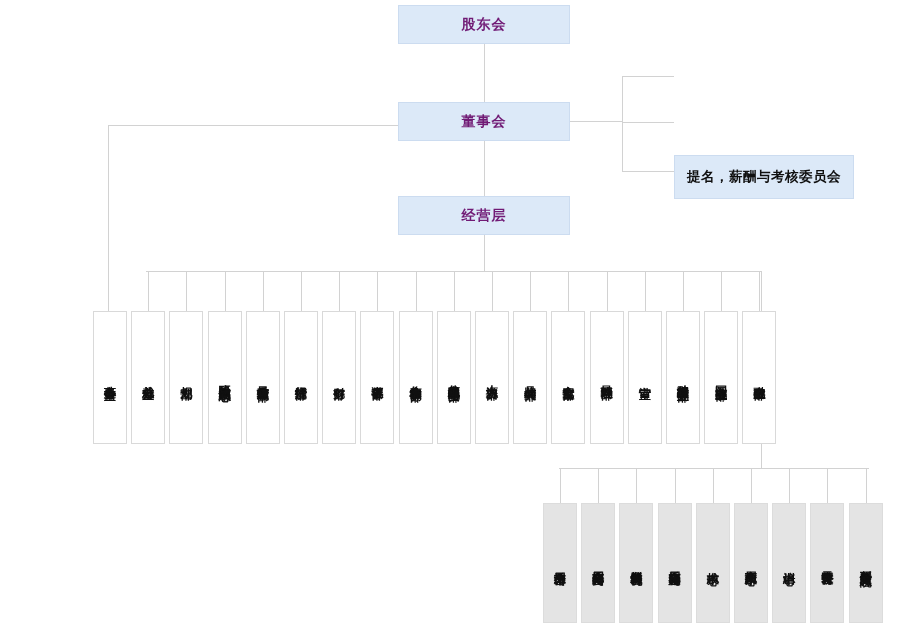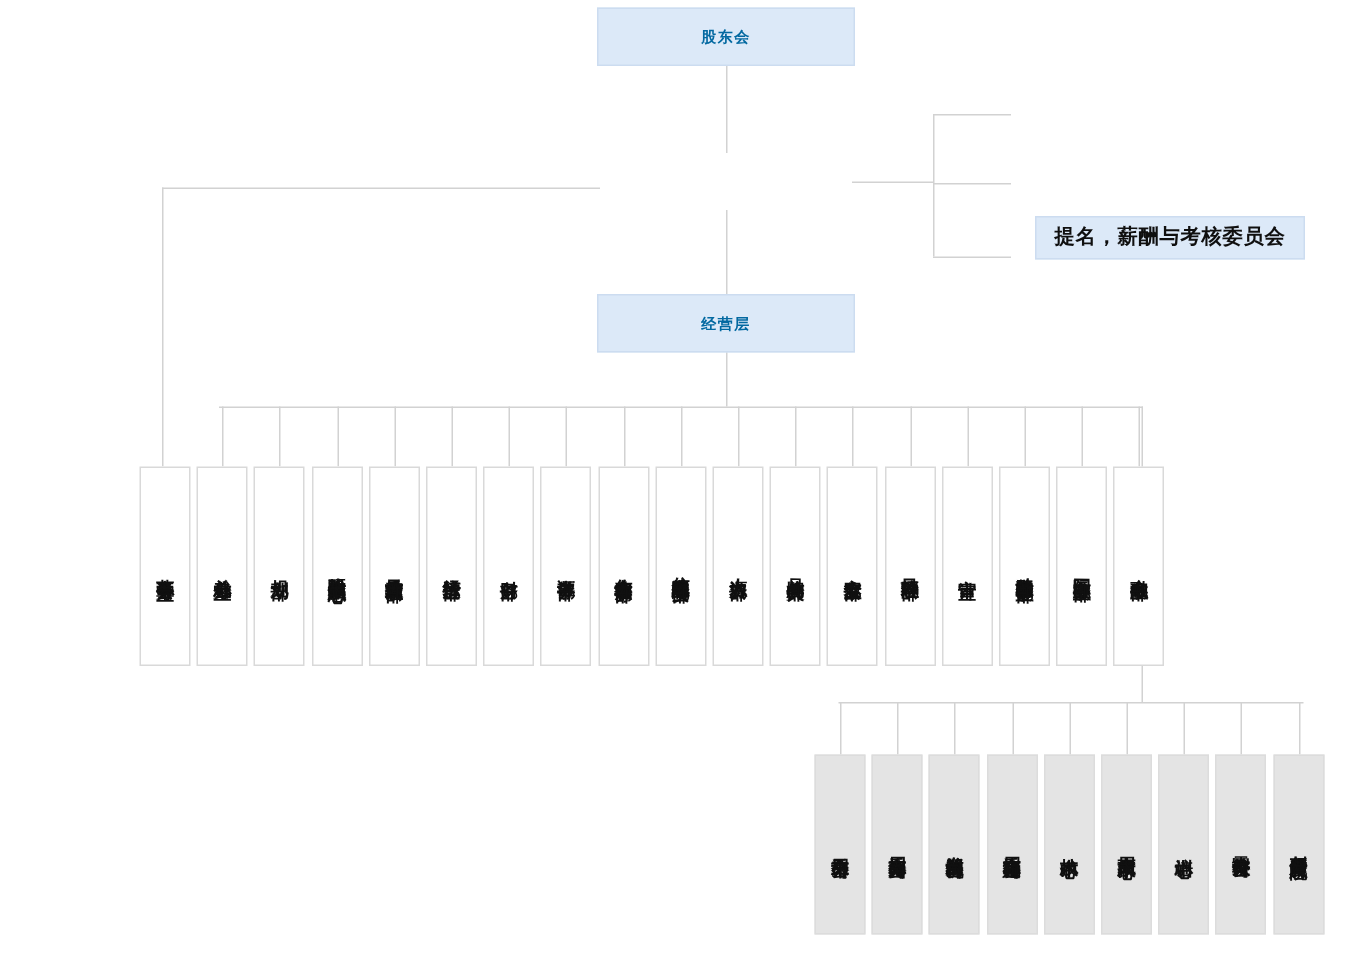--- a/index.html
+++ b/index.html
@@ -20,24 +20,24 @@
   
   .node{
     position:absolute;
     box-sizing:border-box;
     display:flex;align-items:center;justify-content:center;
     text-align:center;
   }
   .blue{
     background:#dce9f8;
     border:1px solid #ccdcf0;
-    font-size:10px;
+    font-size:14px;
     font-weight:600;
     letter-spacing:1px;
-    color:#0369a1;
+    color:#701a75;
   }
   .cmt{
     background:#dce9f8;
     border:1px solid #ccdcf0;
     font-size:13.5px;
     font-weight:600;
     letter-spacing:.5px;
     line-height:1.35;
     color:#0f0f0f;
   }
@@ -87,26 +87,27 @@
   <div class="ln h" style="left:108px;top:125px;width:292px;"></div>
   <div class="ln v" style="left:108px;top:125px;height:186px;"></div>
 
   <div class="ln h" style="left:146px;top:271px;width:616px;"></div>
 
   <div class="ln v" style="left:761px;top:271px;height:197px;"></div>
   <div class="ln h" style="left:559px;top:468px;width:310px;"></div>
 
   <div class="node blue" style="left:398px;top:5px;width:172px;height:39px;">股东会</div>
 
+  <div class="node blue" style="left:398px;top:102px;width:172px;height:39px;">董事会</div>
 
   <div class="node blue" style="left:398px;top:196px;width:172px;height:39px;">经营层</div>
 
 
 
-  <div class="node cmt" style="left:674px;top:144px;width:180px;height:29px;margin-left:16px;">提名，薪酬与考核委员会</div>
+  <div class="node cmt" style="left:674px;top:155px;width:180px;height:44px;">提名，薪酬与考核委员会</div>
 
   <div id="dept-layer">
       <div class="vbox strong" style="left: 93px; top: 311px; width: 34px; height: 133px;">
         <span class="vt">董事会办公室</span>
       </div>
       <div class="ln v" style="left: 148px; top: 271px; height: 40px;"></div>
       <div class="vbox" style="left: 131.2px; top: 311px; width: 34px; height: 133px;">
         <span class="vt">总裁办公室</span>
       </div>
       <div class="ln v" style="left: 186px; top: 271px; height: 40px;"></div>

